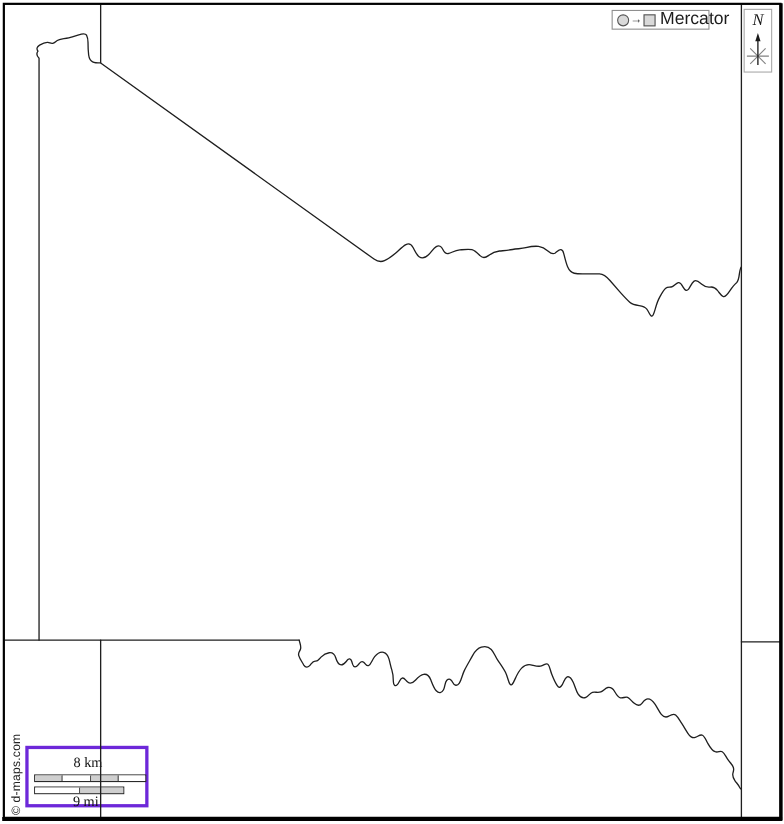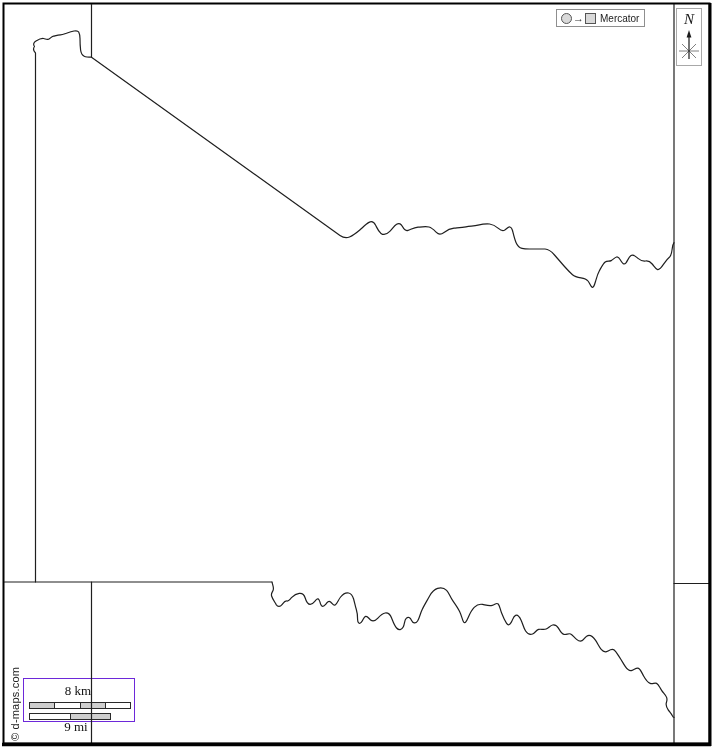--- a/index.html
+++ b/index.html
@@ -12,37 +12,37 @@
 
   
   .proj-box {
     position:absolute; left:556px; top:9px; width:89px; height:18px; z-index:4;
     border:1px solid #8f8f8f; background:#ffffff; box-sizing:border-box;
     display:flex; align-items:center; padding-left:4px;
   }
   .proj-circle { width:9px; height:9px; border:1px solid #555; background:#d9d9d9; border-radius:50%; flex:none; }
   .proj-arrow { font-size:11px; color:#333; line-height:1; margin:0 1px; flex:none; }
   .proj-square { width:9px; height:9px; border:1px solid #555; background:#d9d9d9; flex:none; }
-  .proj-label { font-size:10px; color:#1c1c1c; margin-left:4px; white-space:nowrap; }
+  .proj-label { font-size:16px; color:#1c1c1c; margin-left:4px; white-space:nowrap; }
 
   
   .compass-box {
     position:absolute; left:676px; top:8px; width:26px; height:58px; z-index:4;
     border:1px solid #a8a8a8; background:#ffffff; box-sizing:border-box; text-align:center;
   }
   .compass-n {
     font-family:"Liberation Serif", serif; font-style:italic; font-size:15px;
     color:#1a1a1a; line-height:1; margin-top:3px;
   }
   .compass-star { display:block; margin:0 auto; }
 
   
   .scale-box {
-    position:absolute; left:23px; top:678px; width:112px; height:44px; z-index:4;
-    border:1px solid #6d28d9; box-sizing:border-box; background:transparent;
+    position:absolute; left:23px; top:678px; width:112px; height:56px; z-index:4;
+    border:3px solid #6d28d9; box-sizing:border-box; background:transparent;
   }
   .scale-km-label, .scale-mi-label {
     position:absolute; left:0; width:108px; text-align:center;
     font-family:"Liberation Serif", serif; font-size:13px; color:#111;
   }
   .scale-km-label { top:4px; }
   .scale-mi-label { top:40px; width:104px; }
   .bar { position:absolute; left:5px; border:1px solid #2a2a2a; display:flex; height:5px; box-sizing:content-box; }
   .bar-km { top:23px; width:100px; }
   .bar-mi { top:34px; width:80px; }

